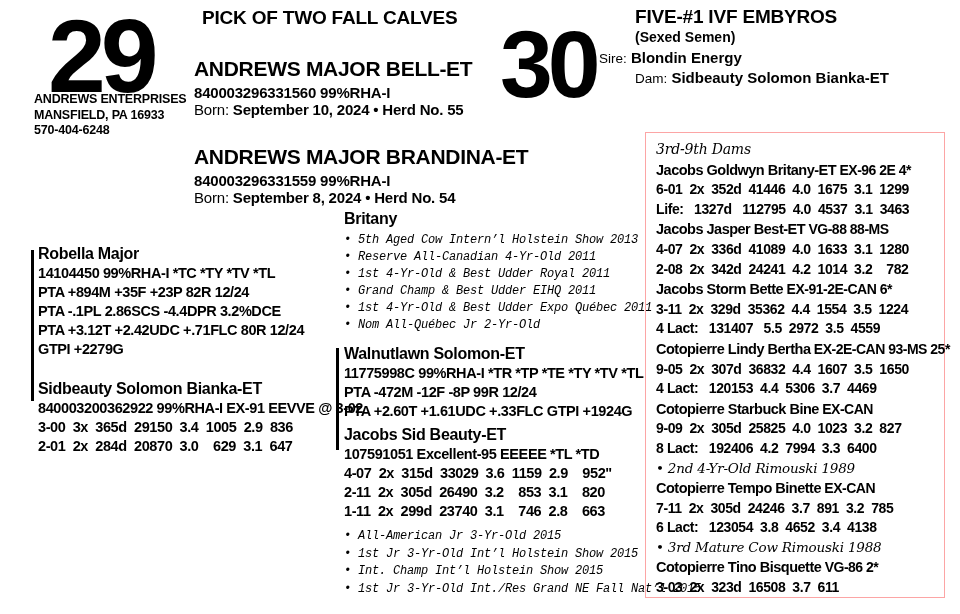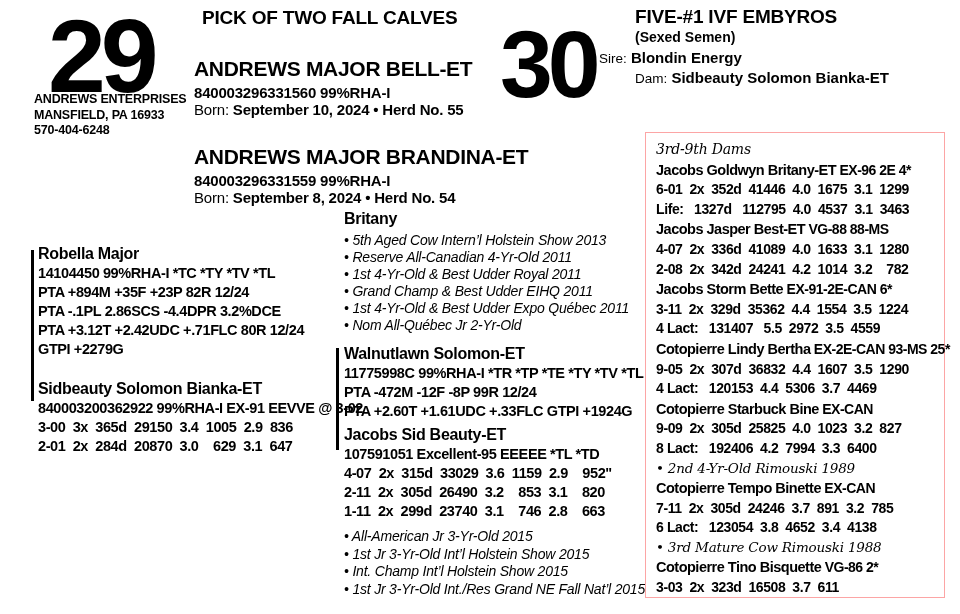--- a/index.html
+++ b/index.html
@@ -21,21 +21,21 @@
   .cow-lg{font-size:21px;font-weight:800;letter-spacing:-0.3px;}
   .idline{font-size:15px;font-weight:700;letter-spacing:-0.2px;}
   .bornline{font-size:15px;font-weight:700;letter-spacing:-0.2px;}
   .lbl{font-weight:500;}
   .sub{font-size:14px;font-weight:600;}
   .sdline{font-size:15px;}
   .sdline .lbl{font-weight:500;font-size:13.5px;}
   .sdline .val{font-weight:800;font-size:15px;}
   .ped-name{font-size:16px;font-weight:800;line-height:20px;letter-spacing:-0.3px;white-space:nowrap;}
   .ped-line{font-size:14.5px;font-weight:600;line-height:19px;letter-spacing:-0.4px;white-space:pre;}
-  .award{font-family:Liberation Sans, sans-serif;font-style:italic;font-size:14px;line-height:17px;letter-spacing:-0.2px;white-space:nowrap;}
+  .award{font-family:Liberation Mono, monospace;font-style:italic;font-size:12px;line-height:17px;letter-spacing:-0.2px;white-space:nowrap;}
   .vline{width:2.5px;background:#000;}
   .dams-box{
     left:645px;top:132px;width:300px;height:466px;
     border:1px solid #fca5a5;box-sizing:border-box;
     padding:7px 4px 0 10px;
   }
   .bx-line{line-height:19.6px;white-space:nowrap;}
   .bx-heading{font-family:"DejaVu Serif",serif;font-style:italic;font-size:14px;letter-spacing:-0.2px;}
   .bx-name{font-size:14.5px;font-weight:800;letter-spacing:-0.5px;}
   .bx-score{font-size:14px;font-weight:600;letter-spacing:-0.5px;}
@@ -152,21 +152,21 @@
 
   <div class="bx-line">
     <span class="bx-name">Jacobs Storm Bette</span><span class="bx-score"> EX-91-2E-CAN 6*</span>
   </div>
   <div class="bx-line bx-rec">3-11  2x  329d  35362  4.4  1554  3.5  1224</div>
   <div class="bx-line bx-rec">4 Lact:   131407   5.5  2972  3.5  4559</div>
 
   <div class="bx-line">
     <span class="bx-name">Cotopierre Lindy Bertha</span><span class="bx-score"> EX-2E-CAN 93-MS 25*</span>
   </div>
-  <div class="bx-line bx-rec">9-05  2x  307d  36832  4.4  1607  3.5  1290</div>
+  <div class="bx-line bx-rec">9-05  2x  307d  36832  4.4  1607  3.5  1650</div>
   <div class="bx-line bx-rec">4 Lact:   120153  4.4  5306  3.7  4469</div>
 
   <div class="bx-line">
     <span class="bx-name">Cotopierre Starbuck Bine</span><span class="bx-score"> EX-CAN</span>
   </div>
   <div class="bx-line bx-rec">9-09  2x  305d  25825  4.0  1023  3.2  827</div>
   <div class="bx-line bx-rec">8 Lact:   192406  4.2  7994  3.3  6400</div>
   <div class="bx-line bx-award">• 2nd 4-Yr-Old Rimouski 1989</div>
 
   <div class="bx-line">

